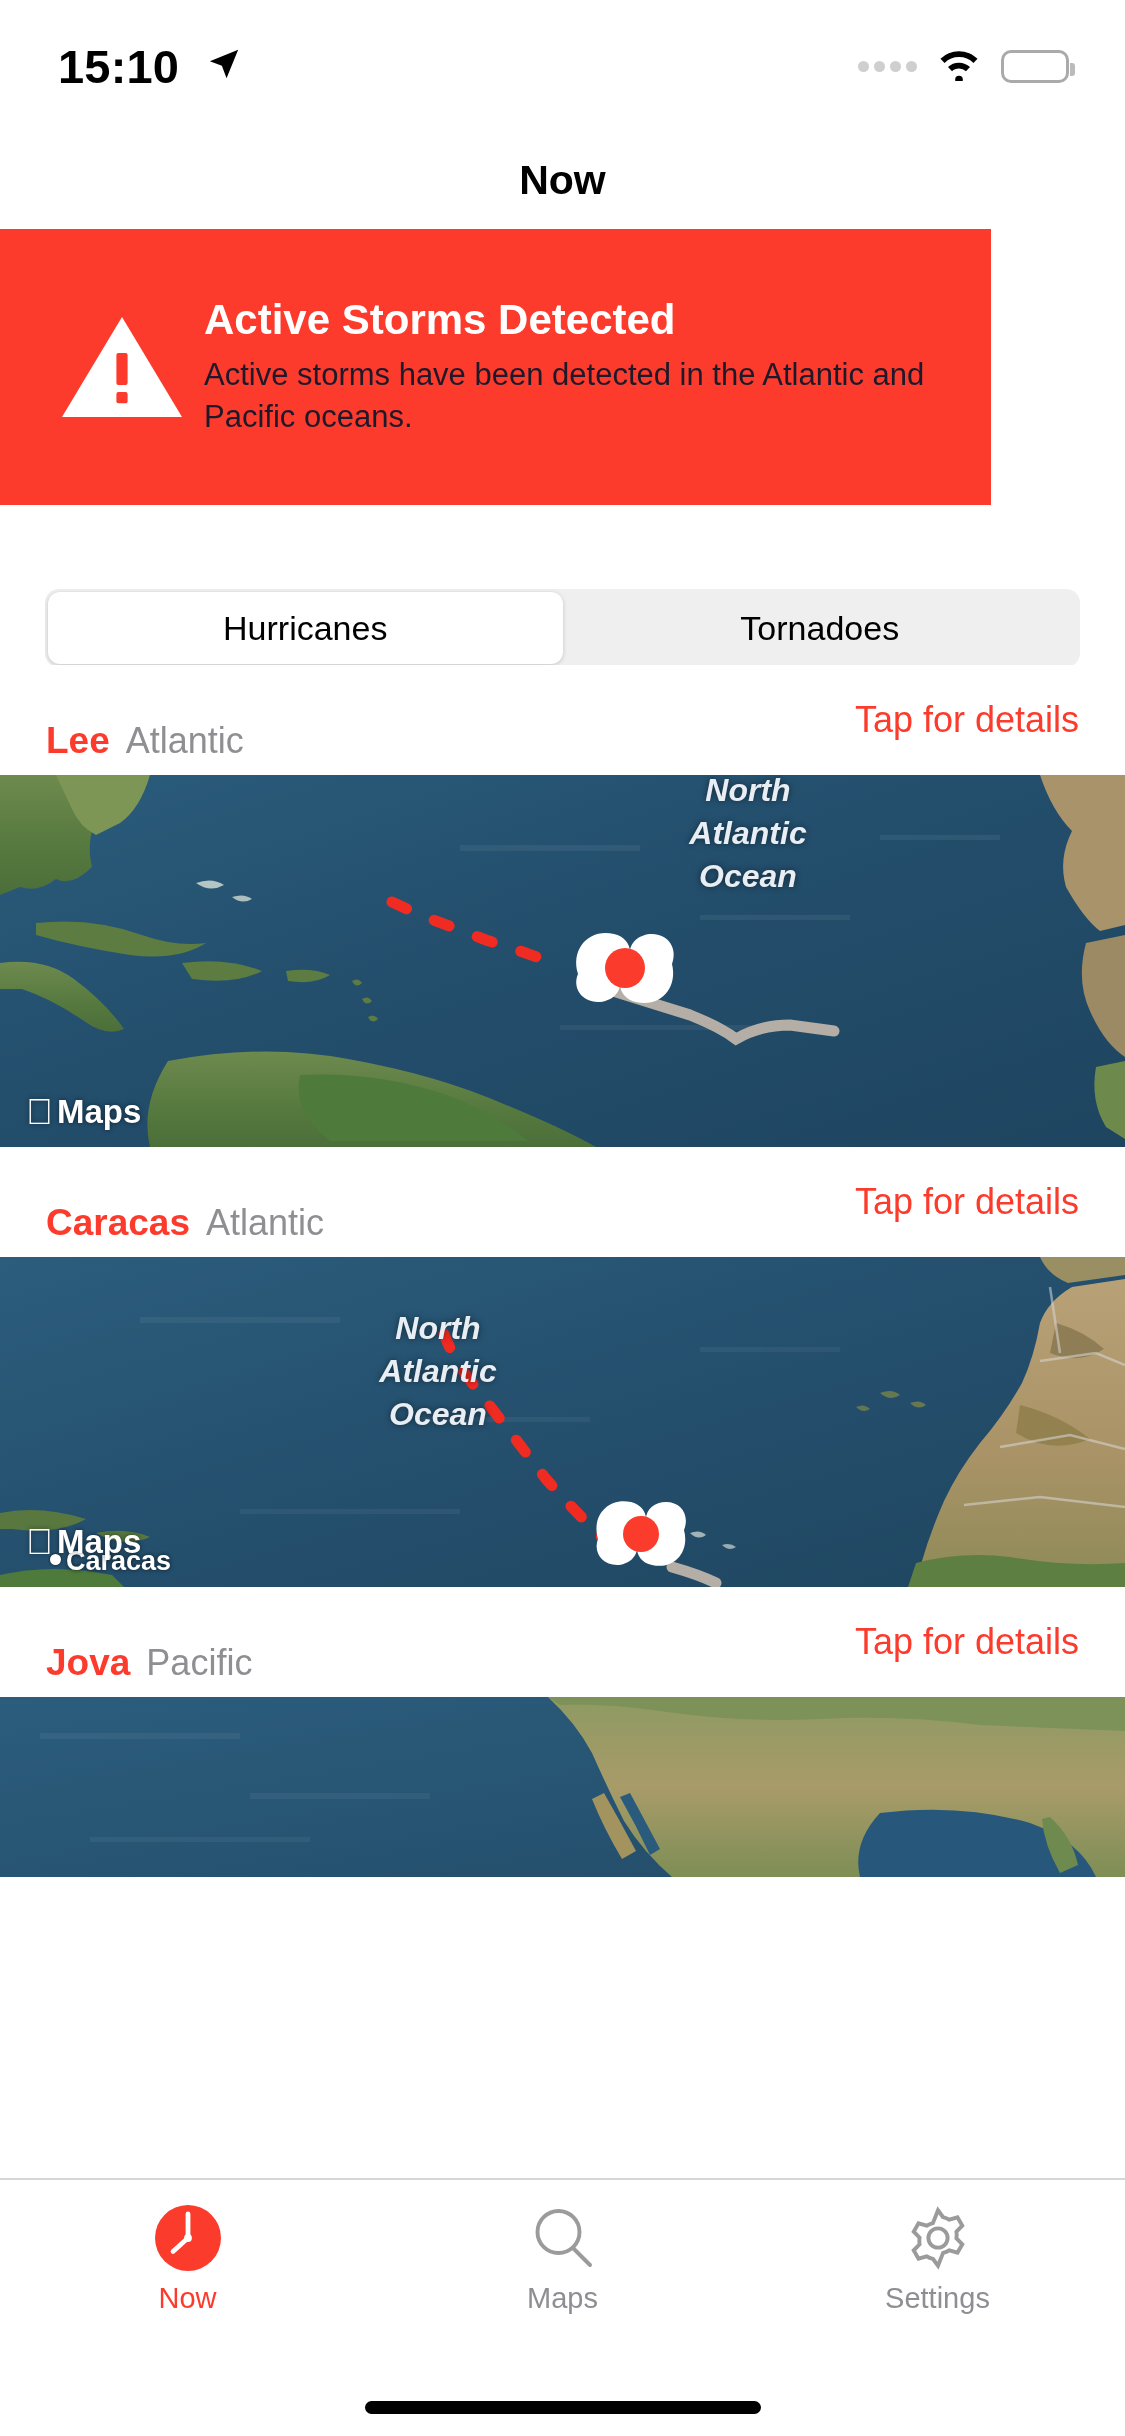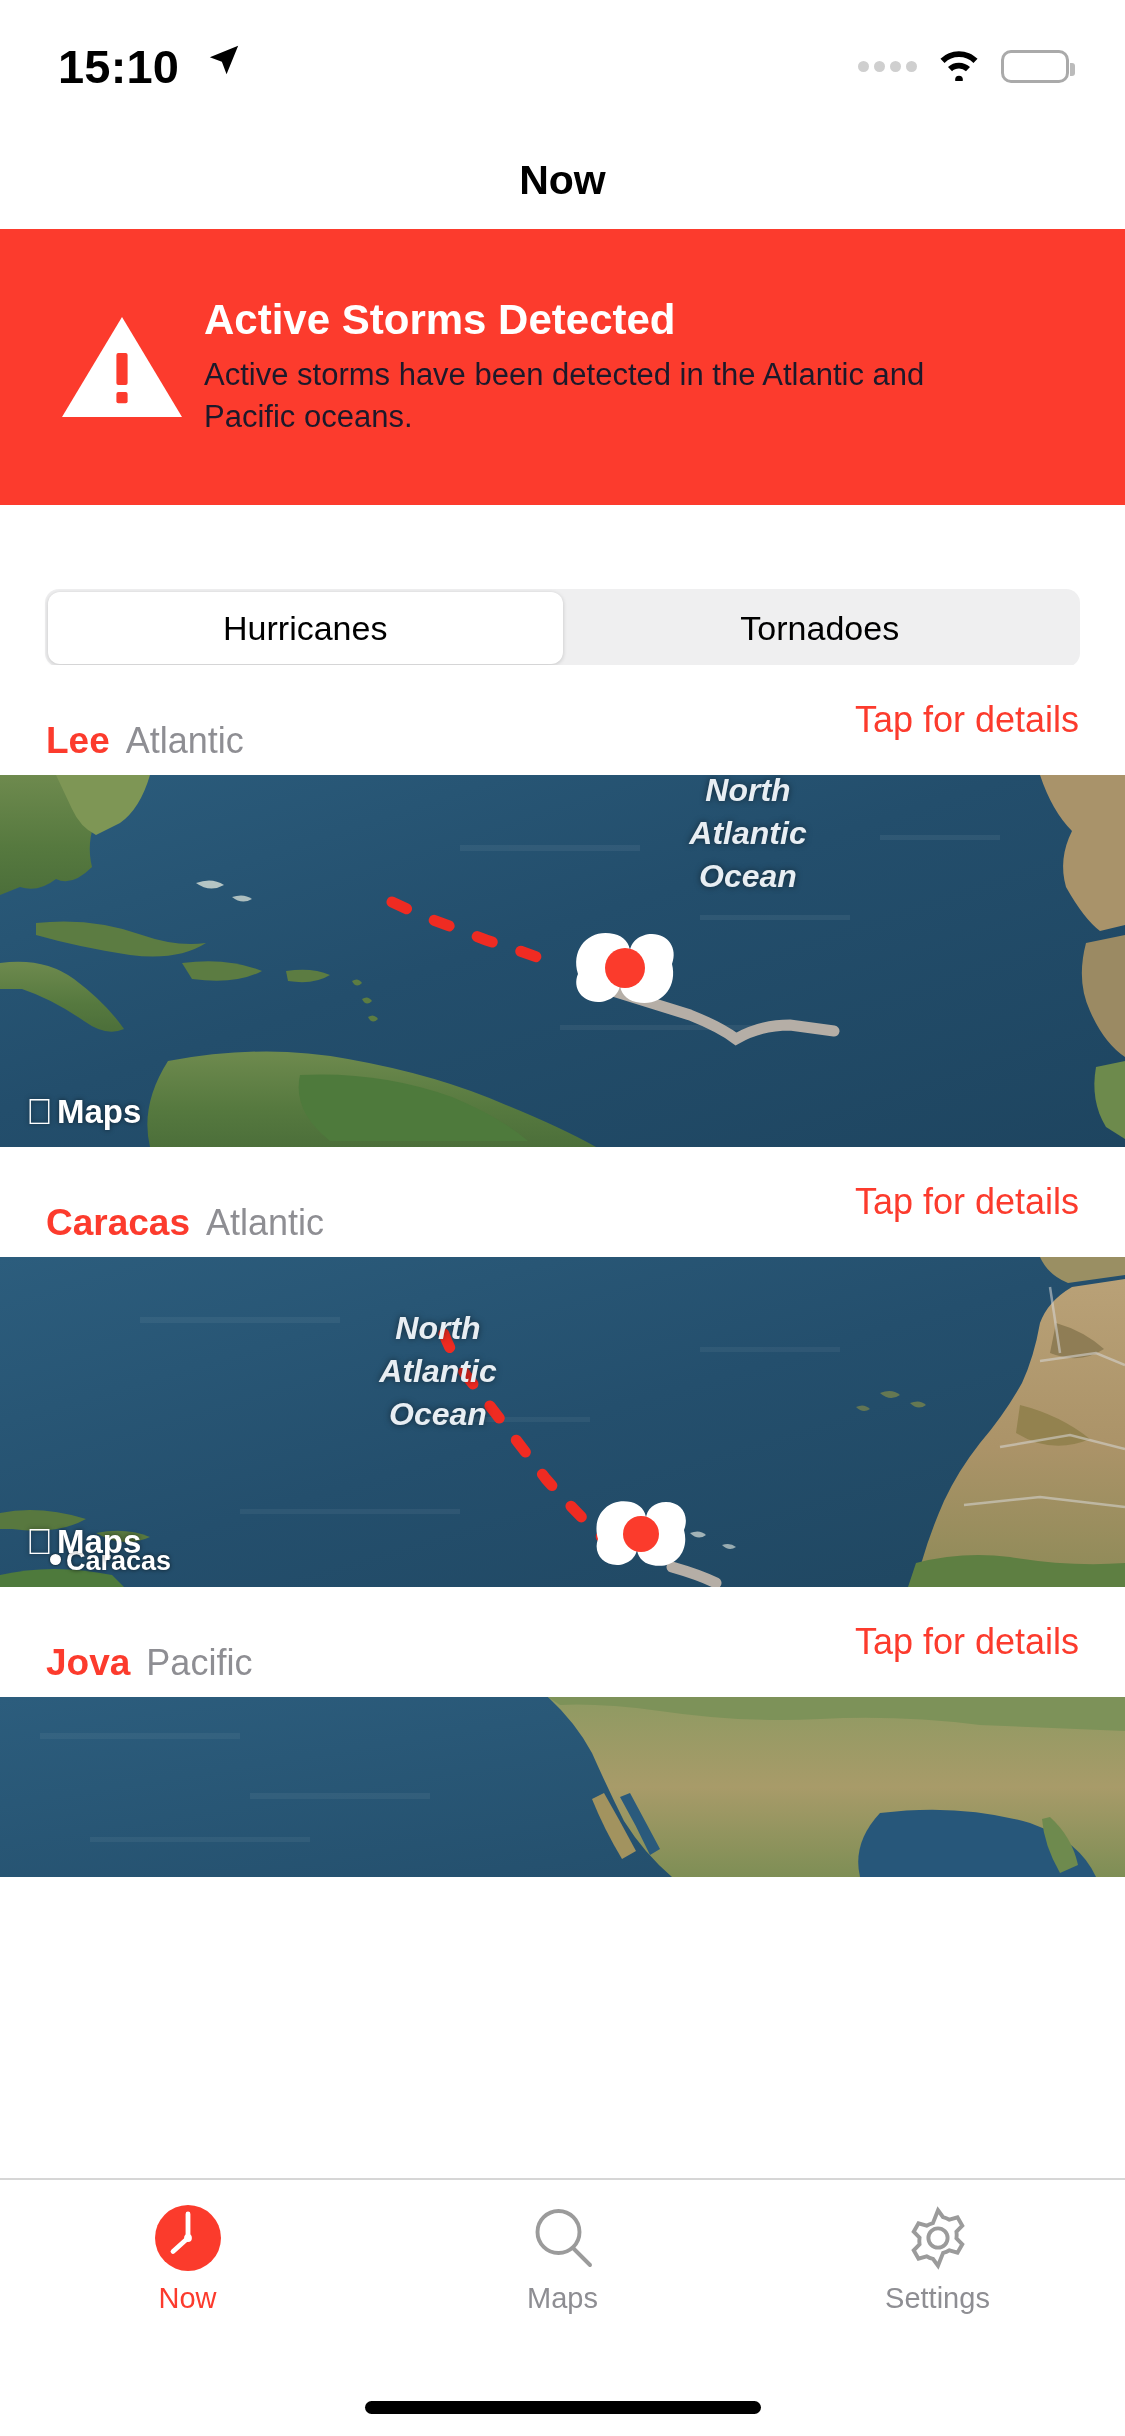--- a/index.html
+++ b/index.html
@@ -11,40 +11,40 @@
     overflow:hidden;
   }
   .phone{ position:relative; width:1125px; height:2436px; background:#fff; overflow:hidden; }
 
   
   .statusbar{
     position:absolute; top:0; left:0; width:1125px; height:132px;
     display:flex; align-items:center; justify-content:space-between;
     padding:0 56px 0 58px;
   }
-  .sb-left{ display:flex; gap:28px; }
+  .sb-left{ display:flex; align-items:center; gap:28px; }
   .sb-time{ font-size:47px; font-weight:600; color:#000; letter-spacing:0.2px; line-height:1;}
   .sb-right{ display:flex; align-items:center; gap:20px; }
   .sb-dots{ display:flex; gap:5px; align-items:center; }
   .sb-dots i{ display:block; width:11px; height:11px; border-radius:50%; background:#cfcfcf; }
   .battery{ position:relative; width:68px; height:33px; border:3px solid #aaa; border-radius:10px; padding:3px; }
   .battery .fill{ width:100%; height:100%; background:#000; border-radius:5px; }
   .battery:after{ content:""; position:absolute; right:-9px; top:10px; width:5px; height:13px;
     background:#bbb; border-radius:0 3px 3px 0;}
 
   
   .navbar{
     position:absolute; top:132px; left:0; width:1125px; height:96px;
     display:flex; align-items:center; justify-content:center; background:#fff;
   }
   .nav-title{ font-size:41px; font-weight:bold; color:#000; }
 
   
   .alert{
-    position:absolute; top:229px; left:0; width:1125px; height:276px;
+    position:absolute; top:229px; left:0; width:991px; height:276px;
     background:#fc3b2d; display:flex; align-items:center; padding:0 40px 0 46px;
   }
   .alert-icon{ width:152px; flex:0 0 152px; display:flex; align-items:center; justify-content:center; }
   .alert-texts{ padding-left:6px; }
   .alert-title{ font-size:42px; font-weight:bold; color:#fff; line-height:1.15; margin-bottom:10px;}
   .alert-sub{ font-size:31px; color:#0f172a; opacity:.94; line-height:1.35; max-width:760px; }
 
   
   .segwrap{
     position:absolute; top:505px; left:0; width:1125px; height:160px; background:#fff;

